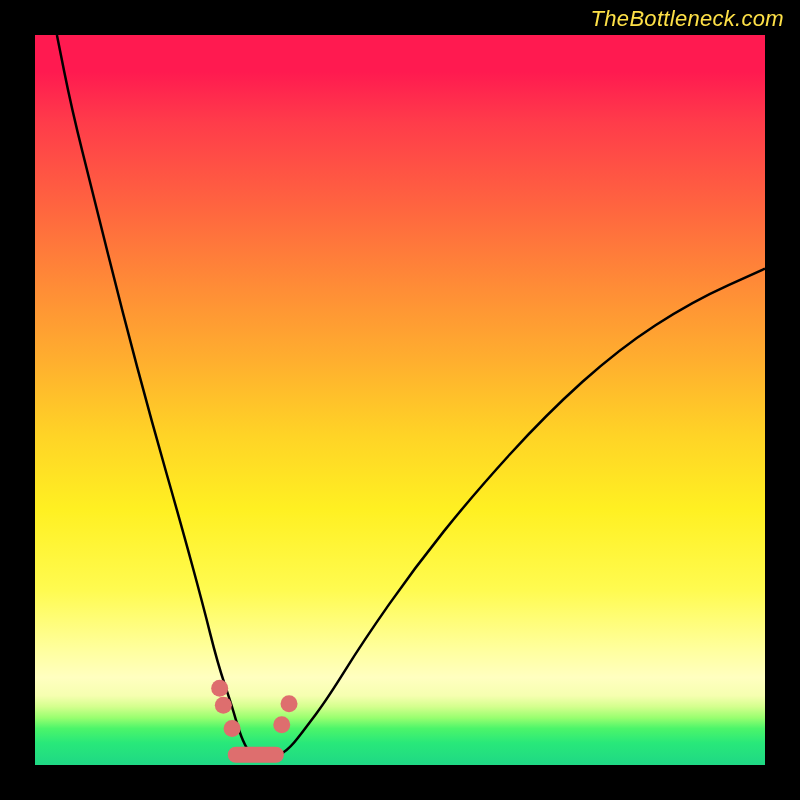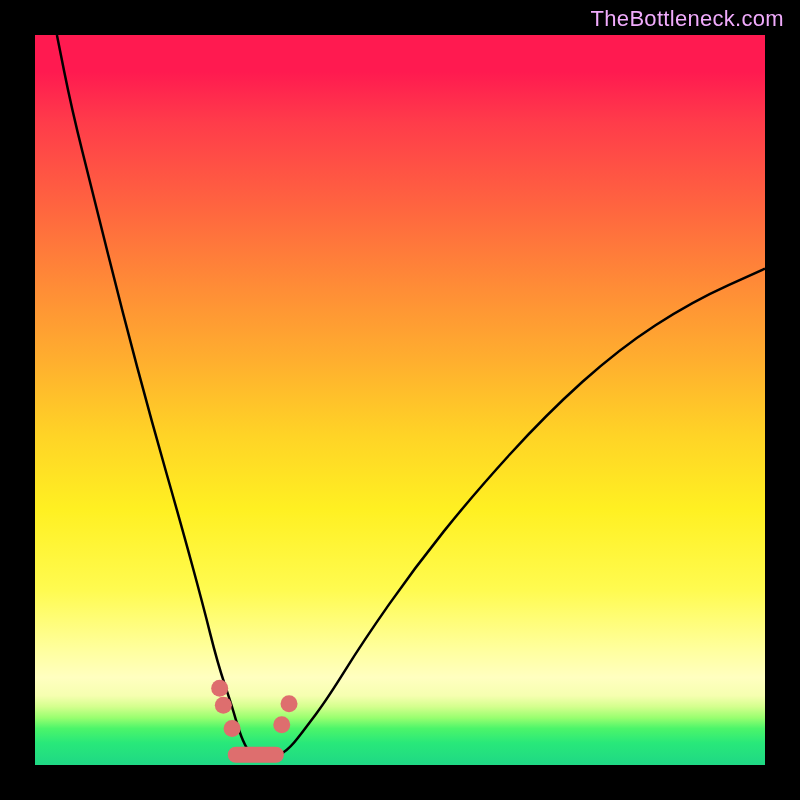--- a/index.html
+++ b/index.html
@@ -41,23 +41,24 @@
       #4cf56a 95%,
       #28e87a 97%,
       #1fd885 100%
     );
     overflow: hidden;
   }
   .watermark {
     position: absolute;
     top: 6px;
     right: 16px;
-    color: #f0abfc;
+    color: #fde047;
     font-size: 22px;
     letter-spacing: 0.3px;
+    font-style: italic;
   }
   svg {
     position: absolute;
     inset: 0;
     width: 730px;
     height: 730px;
   }
   .curve {
     fill: none;
     stroke: #000;

